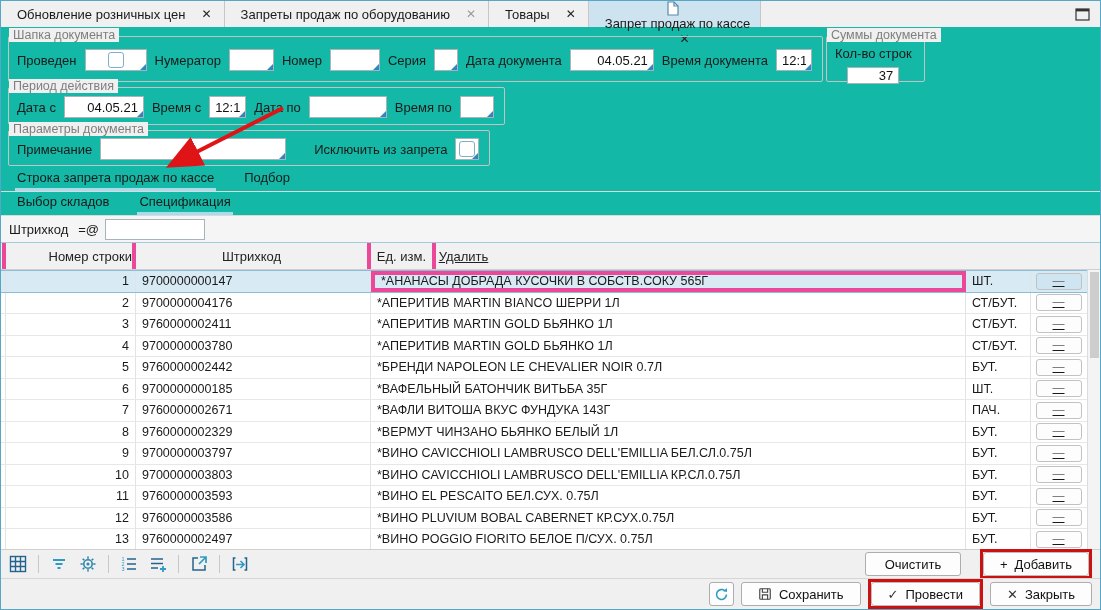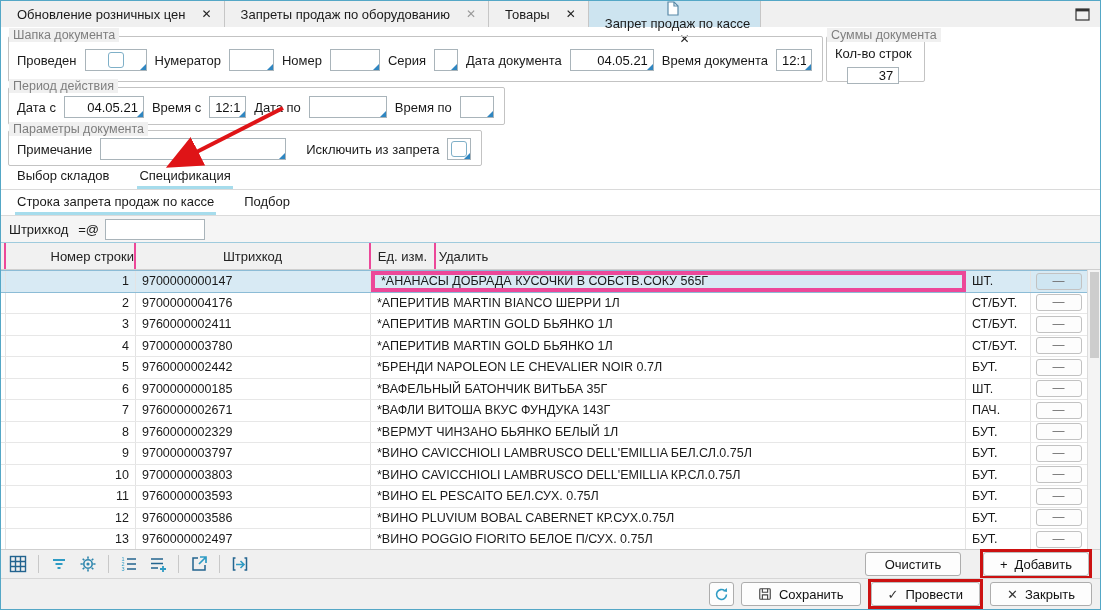--- a/index.html
+++ b/index.html
@@ -1,19 +1,19 @@
 <!DOCTYPE html>
 <html><head>
 <meta charset="utf-8">
 <style>
   * { margin:0; padding:0; box-sizing:border-box; }
   html,body { background:#e8e8e8; }
   body { width:1101px; height:610px; font-family:"Liberation Sans", sans-serif; }
   .window {
-    width:1101px; height:610px; background:#ffffff; border:1px solid #54a7c6;
+    width:1101px; height:610px; background:#14b8a6; border:1px solid #54a7c6;
     position:relative; display:flex; flex-direction:column; overflow:hidden;
     font-size:13px; color:#1a1a1a;
   }
   
   .tabbar { height:26px; display:flex; align-items:stretch; background:#f0f0f0; flex:none; }
   .tab { display:flex; align-items:center; padding:0 10px 0 16px; border-right:1px solid #c6c6c6; cursor:pointer; white-space:nowrap; }
   .tab.active { background:#cde4f0;flex-direction:column; }
   .tab .doc-ic { margin-right:8px; display:flex; }
   .tab .tlabel { font-size:13px; }
   .tab .close { margin-left:14px; font-size:12px; color:#222; padding:1px 2px; }
@@ -43,31 +43,31 @@
   .spectabs { height:26px; }
   
   .filterrow { height:26px; display:flex; align-items:center; padding-left:8px; gap:4px;
                background:#f5f5f5; flex:none; }
   .filterrow .op { margin:0 2px 0 6px; }
   
   .grid { flex:1 1 auto; position:relative; background:#fff; border-top:1px solid #9fcbdd; overflow:hidden;
           display:flex; flex-direction:column; }
   .thead { display:flex; height:27px; background:#f1f1f1; border-bottom:1px solid #cfcfcf; flex:none; }
   .th { display:flex; align-items:center; justify-content:center; font-size:13px; color:#222;
-        border-right:2px solid #ec4899; overflow:hidden; white-space:nowrap; }
+        border-right:4px solid #ec4899; overflow:hidden; white-space:nowrap; }
   .tbody { flex:1 1 auto; overflow:hidden; position:relative; }
   .trow { display:flex; height:21.5px; border-bottom:1px solid #e7e7e7; background:#fff; }
   .td { display:flex; align-items:center; font-size:12.5px; border-right:1px solid #e3e3e3;
         overflow:hidden; white-space:nowrap; padding:0 6px; }
   .c-gut { width:5px; padding:0; }
   .c-num { width:130px; justify-content:flex-end; }
   .c-bar { width:235px; }
   .c-nam { width:595px; }
   .c-uni { width:65px; }
-  .c-del { width:55px; justify-content:center; border-right:none; padding:0; }
+  .c-del { width:55px; justify-content:center; border-right:none; padding:0;text-decoration:underline; }
   .trow.sel { background:#d8eaf4; border-top:1px solid #8cbcd6; border-bottom:1px solid #8cbcd6; height:22.5px; }
   .trow.sel .c-nam { border:4px solid #ec4899; background:#d8eaf4; }
   .delbtn { width:46px; height:17px; background:#fdfdfd; border:1px solid #c2c2c2; border-radius:3px;
             color:#707070; font-size:12px; line-height:13px; display:flex; align-items:center; justify-content:center; cursor:pointer; }
   .trow.sel .delbtn { background:#cfe6f2; }
   .vscroll { position:absolute; top:27px; right:0; bottom:0; width:13px; background:#f4f4f4;
              border-left:1px solid #dcdcdc; }
   .vthumb { position:absolute; top:2px; left:2px; width:9px; height:86px; background:#cdcdcd; }
   
   .toolbar { height:29px; flex:none; background:#f0f0f0; border-top:1px solid #cfcfcf;
@@ -186,37 +186,37 @@
           </span>
       </div>
     </div>
     <div class="hrow">
       <div class="groupbox" style="height:36px;">
         <span class="gtitle">Параметры документа</span>
         <span class="flabel">Примечание</span>
         <span class="combo-wrap">
             <input class="inp" style="width: 186px;" value="">
           </span>
-        <span class="flabel" style="margin-left:12px;">Исключить из запрета</span>
+        <span class="flabel" style="margin-left:20px;">Исключить из запрета</span>
         <span class="combo-wrap">
             <span class="chkbox-field" style="width:24px;">
               <span class="chk"></span>
             </span>
           </span>
       </div>
     </div>
   </div>
 
+  <div class="sectabs spectabs" id="spectabs-host">
+      <div class="sectab active">Строка запрета продаж по кассе</div>
+      <div class="sectab">Подбор</div>
+    </div>
   <div class="sectabs" id="sectabs-host">
       <div class="sectab">Выбор складов</div>
       <div class="sectab active">Спецификация</div>
-    </div>
-  <div class="sectabs spectabs" id="spectabs-host">
-      <div class="sectab active">Строка запрета продаж по кассе</div>
-      <div class="sectab">Подбор</div>
     </div>
 
   <div class="filterrow">
     <span>Штрихкод</span>
     <span class="op">=@</span>
     <input class="inp" style="width: 100px; height: 21px;" value="">
   </div>
 
   <div class="grid">
     <div class="thead">

